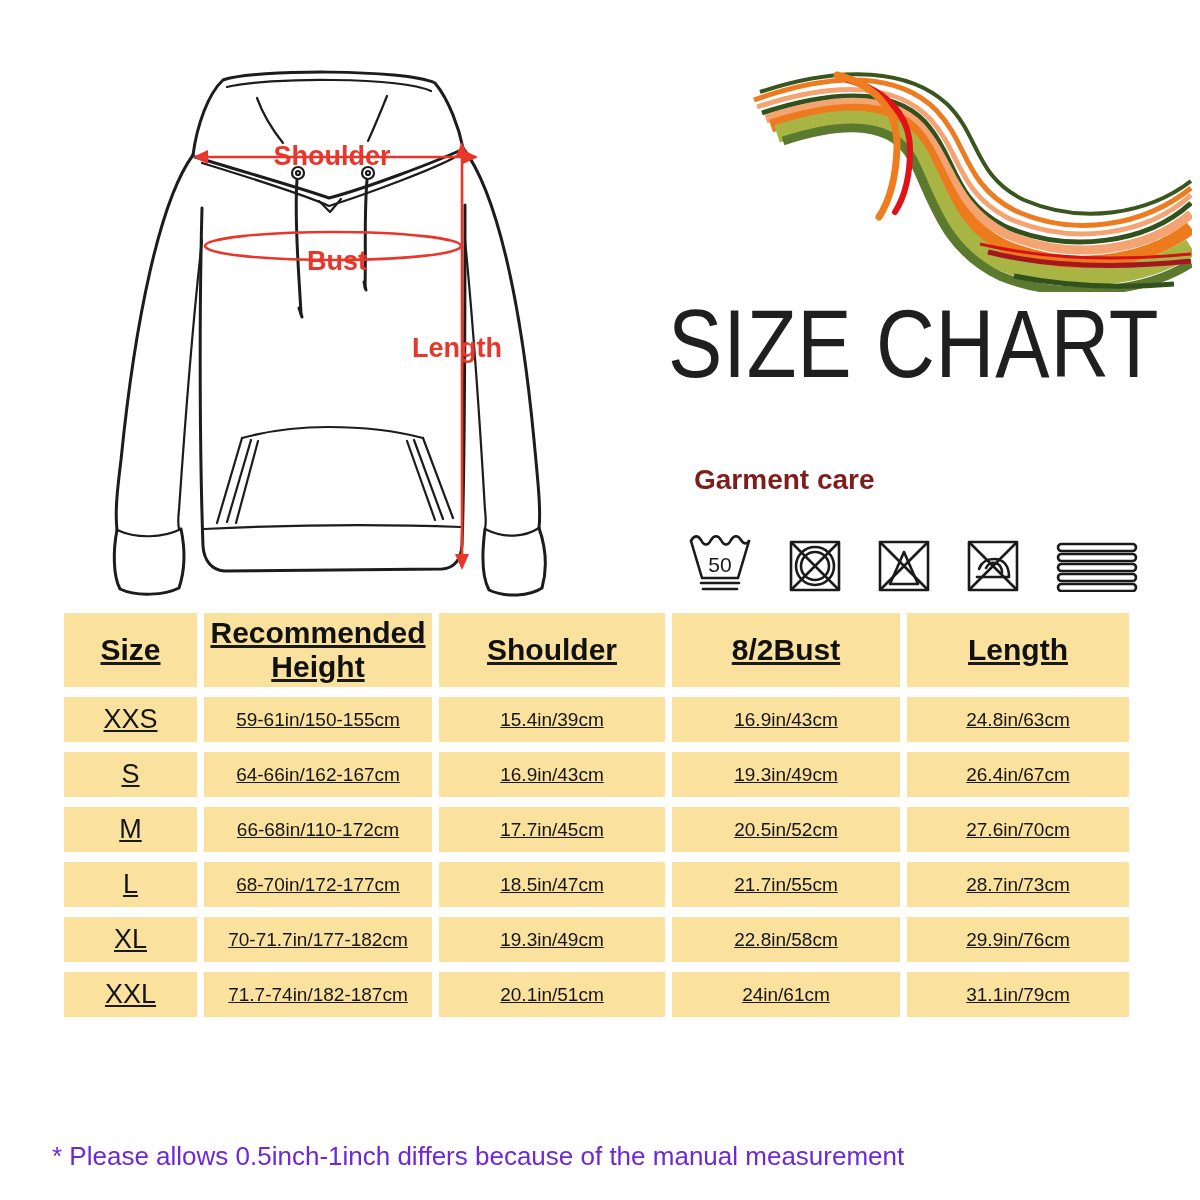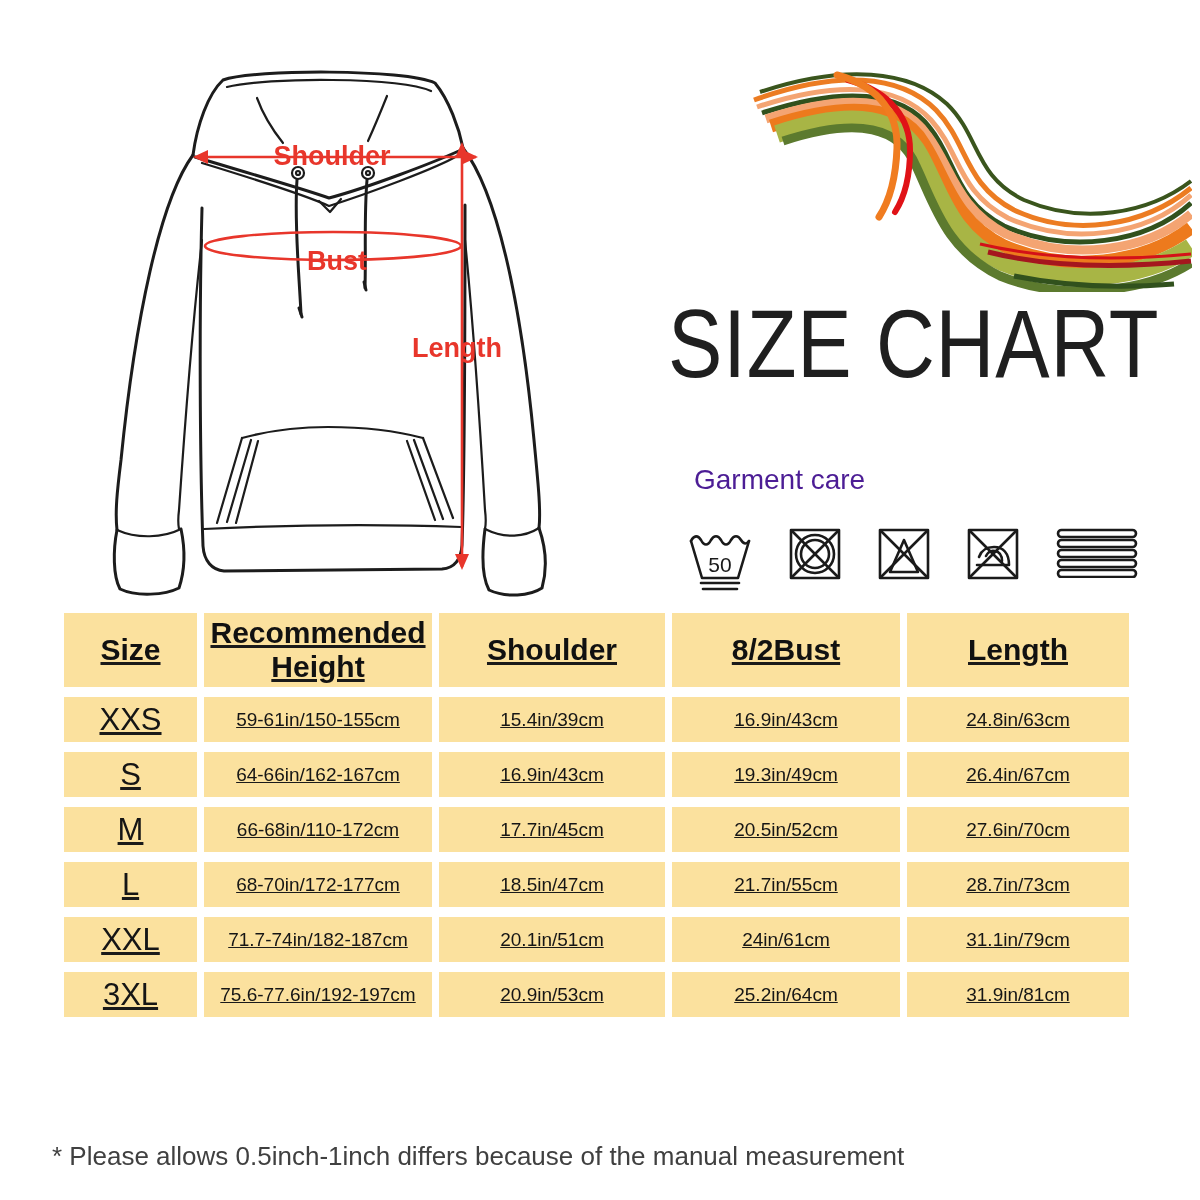--- a/index.html
+++ b/index.html
@@ -19,22 +19,22 @@
   .meas-fill{fill:#e8362b;stroke:none}
   .meas-label{fill:#e8362b;font-weight:bold;font-size:27px;font-family:"Liberation Sans",sans-serif}
 
   
   #size-chart-title{
     left:668px;top:288px;font-size:97px;font-weight:400;color:#1f1f1f;
     letter-spacing:1px;white-space:nowrap;transform:scaleX(.84);transform-origin:0 0;
   }
 
   
-  #garment-care-heading{left:694px;top:464px;font-size:28px;font-weight:400;color:#4c1d95}
-  #care-icons{left:688px;top:528px;display:flex;gap:37px}
+  #garment-care-heading{left:694px;top:464px;font-size:28px;font-weight:700;color:#7f1d1d}
+  #care-icons{left:688px;top:528px;display:flex;align-items:flex-end;gap:37px}
   .care{stroke:#1a1a1a;stroke-width:2.6;fill:none;stroke-linecap:round;stroke-linejoin:round}
   .care-num{fill:#1a1a1a;stroke:none;font-size:21px;font-family:"Liberation Sans",sans-serif}
 
   
   #swoosh-svg{left:752px;top:40px}
   #swoosh-svg path{fill:none}
 
   
   #size-table{
     position:absolute;left:57px;top:603px;
@@ -43,23 +43,23 @@
   #size-table th,#size-table td{
     background:#fbe19e;text-align:center;vertical-align:middle;padding:0 4px;
   }
   #size-table th{font-size:30px;font-weight:700;height:74px;color:#111}
   th.col-size{width:125px;font-size:33px}
   th.col-rec{width:220px;font-size:26px;line-height:1.12}
   th.col-shoulder{width:218px}
   th.col-bust{width:220px}
   th.col-length{width:214px}
   #size-table td{font-size:19px;height:45px;color:#151515}
-  #size-table td.size-val{font-size:31px}
-
-  #footnote{left:52px;top:1141px;font-size:26px;color:#404040}
+  #size-table td.size-val{font-size:27px}
+
+  #footnote{left:52px;top:1141px;font-size:26px;color:#6d28d9}
 </style>
 </head>
 <body>
 
 <svg id="hoodie-svg" class="abs" width="480" height="560" viewBox="0 0 480 560">
   <g>
 
     <path class="sketch" d="M 88,115 C 92,85 103,54 118,40 C 150,29 300,29 330,43 C 344,60 354,88 358,108"></path>
     <path class="sketch-thin" d="M 122,47 C 162,37 294,37 326,51"></path>
     <path class="sketch" d="M 90,117 C 140,132 202,150 224,158 C 262,148 330,122 356,110"></path>
@@ -213,29 +213,29 @@
       <td>27.6in/70cm</td>
     </tr>
     <tr>
       <td class="size-val">L</td>
       <td>68-70in/172-177cm</td>
       <td>18.5in/47cm</td>
       <td>21.7in/55cm</td>
       <td>28.7in/73cm</td>
     </tr>
     <tr>
+      <td class="size-val">XL</td>
+      <td>70-71.7in/177-182cm</td>
+      <td>19.3in/49cm</td>
+      <td>22.8in/58cm</td>
+      <td>29.9in/76cm</td>
+    </tr>
+    <tr>
       <td class="size-val">XXL</td>
       <td>71.7-74in/182-187cm</td>
       <td>20.1in/51cm</td>
       <td>24in/61cm</td>
       <td>31.1in/79cm</td>
     </tr>
-    <tr>
-      <td class="size-val">3XL</td>
-      <td>75.6-77.6in/192-197cm</td>
-      <td>20.9in/53cm</td>
-      <td>25.2in/64cm</td>
-      <td>31.9in/81cm</td>
-    </tr>
   </tbody>
 </table>
 
 <div id="footnote" class="abs">* Please allows 0.5inch-1inch differs because of the manual measurement</div>
 
 </body></html>

